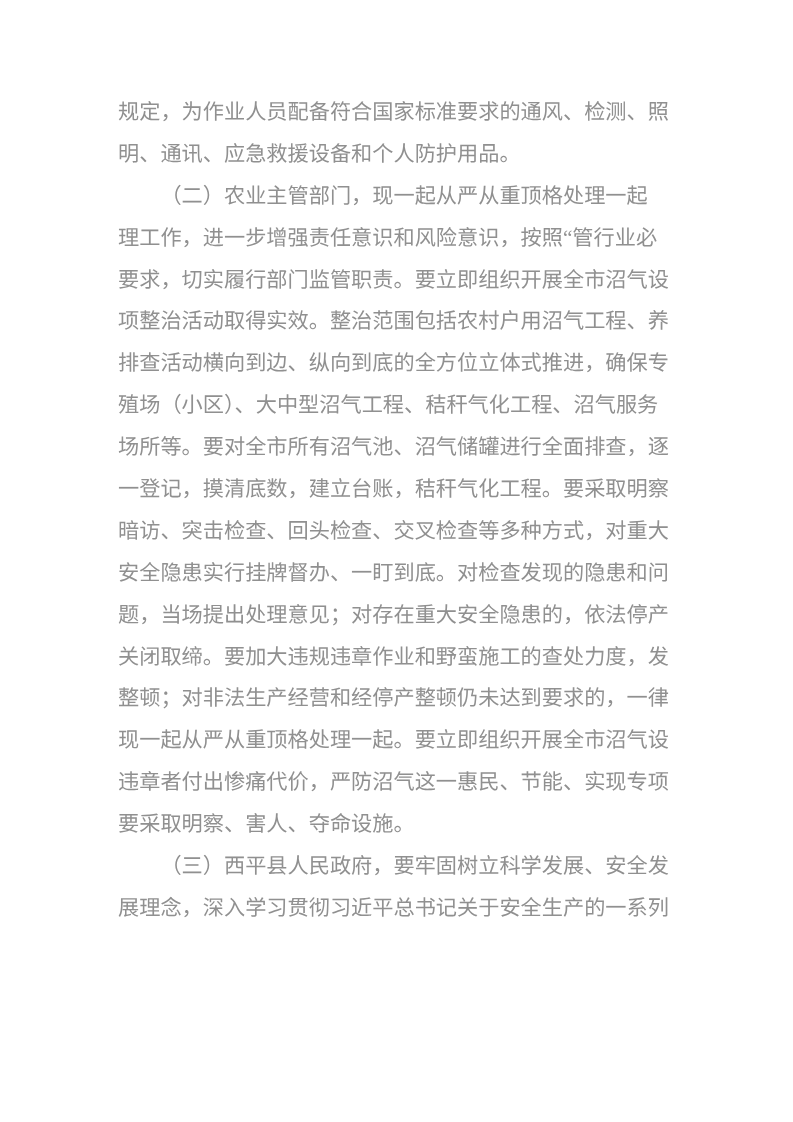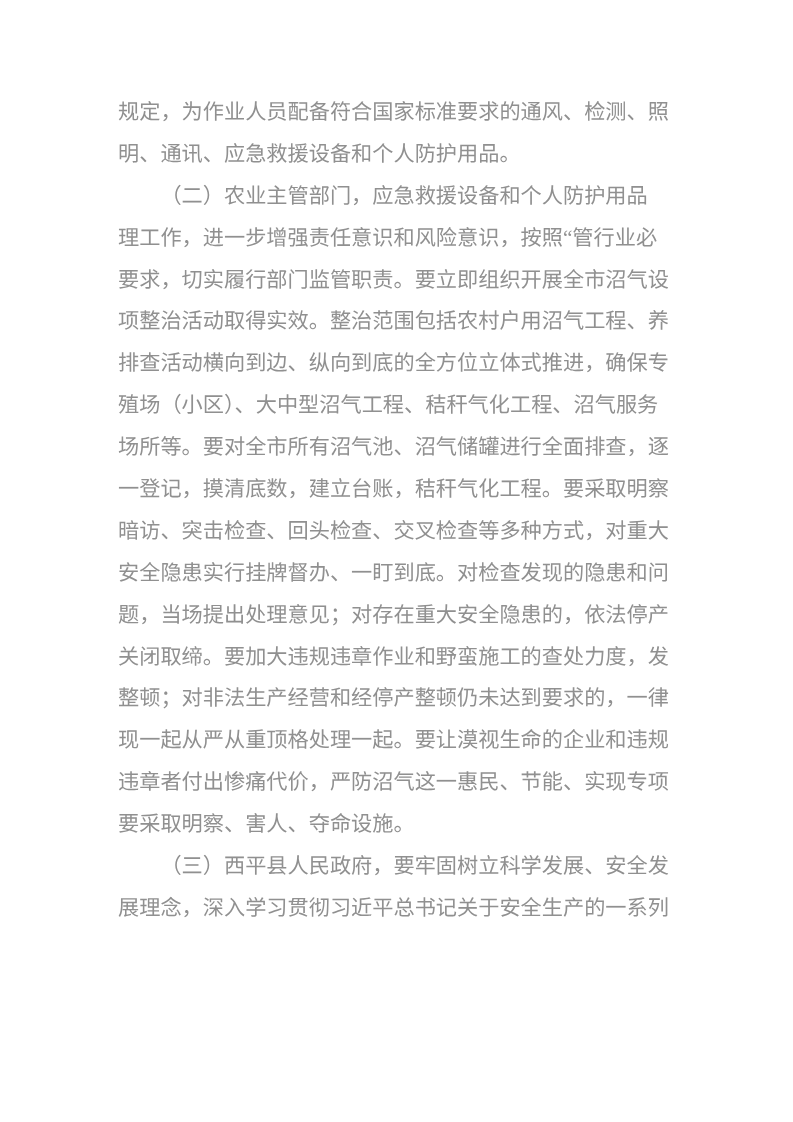--- a/index.html
+++ b/index.html
@@ -38,32 +38,32 @@
     text-indent: 42.4px;
   }
 </style>
 </head>
 <body>
 
 <div class="page">
   <div class="text-block">
     <div class="line">规定，为作业人员配备符合国家标准要求的通风、检测、照</div>
     <div class="line">明、通讯、应急救援设备和个人防护用品。</div>
-    <div class="line indent">（二）农业主管部门，应急救援设备和个人防护用品</div>
+    <div class="line indent">（二）农业主管部门，现一起从严从重顶格处理一起</div>
     <div class="line">理工作，进一步增强责任意识和风险意识，按照“管行业必</div>
     <div class="line">要求，切实履行部门监管职责。要立即组织开展全市沼气设</div>
     <div class="line">项整治活动取得实效。整治范围包括农村户用沼气工程、养</div>
     <div class="line">排查活动横向到边、纵向到底的全方位立体式推进，确保专</div>
     <div class="line">殖场（小区）、大中型沼气工程、秸秆气化工程、沼气服务</div>
     <div class="line">场所等。要对全市所有沼气池、沼气储罐进行全面排查，逐</div>
     <div class="line">一登记，摸清底数，建立台账，秸秆气化工程。要采取明察</div>
     <div class="line">暗访、突击检查、回头检查、交叉检查等多种方式，对重大</div>
     <div class="line">安全隐患实行挂牌督办、一盯到底。对检查发现的隐患和问</div>
     <div class="line">题，当场提出处理意见；对存在重大安全隐患的，依法停产</div>
     <div class="line">关闭取缔。要加大违规违章作业和野蛮施工的查处力度，发</div>
     <div class="line">整顿；对非法生产经营和经停产整顿仍未达到要求的，一律</div>
-    <div class="line">现一起从严从重顶格处理一起。要让漠视生命的企业和违规</div>
+    <div class="line">现一起从严从重顶格处理一起。要立即组织开展全市沼气设</div>
     <div class="line">违章者付出惨痛代价，严防沼气这一惠民、节能、实现专项</div>
     <div class="line">要采取明察、害人、夺命设施。</div>
     <div class="line indent">（三）西平县人民政府，要牢固树立科学发展、安全发</div>
     <div class="line">展理念，深入学习贯彻习近平总书记关于安全生产的一系列</div>
   </div>
 </div>
 
 </body></html>

